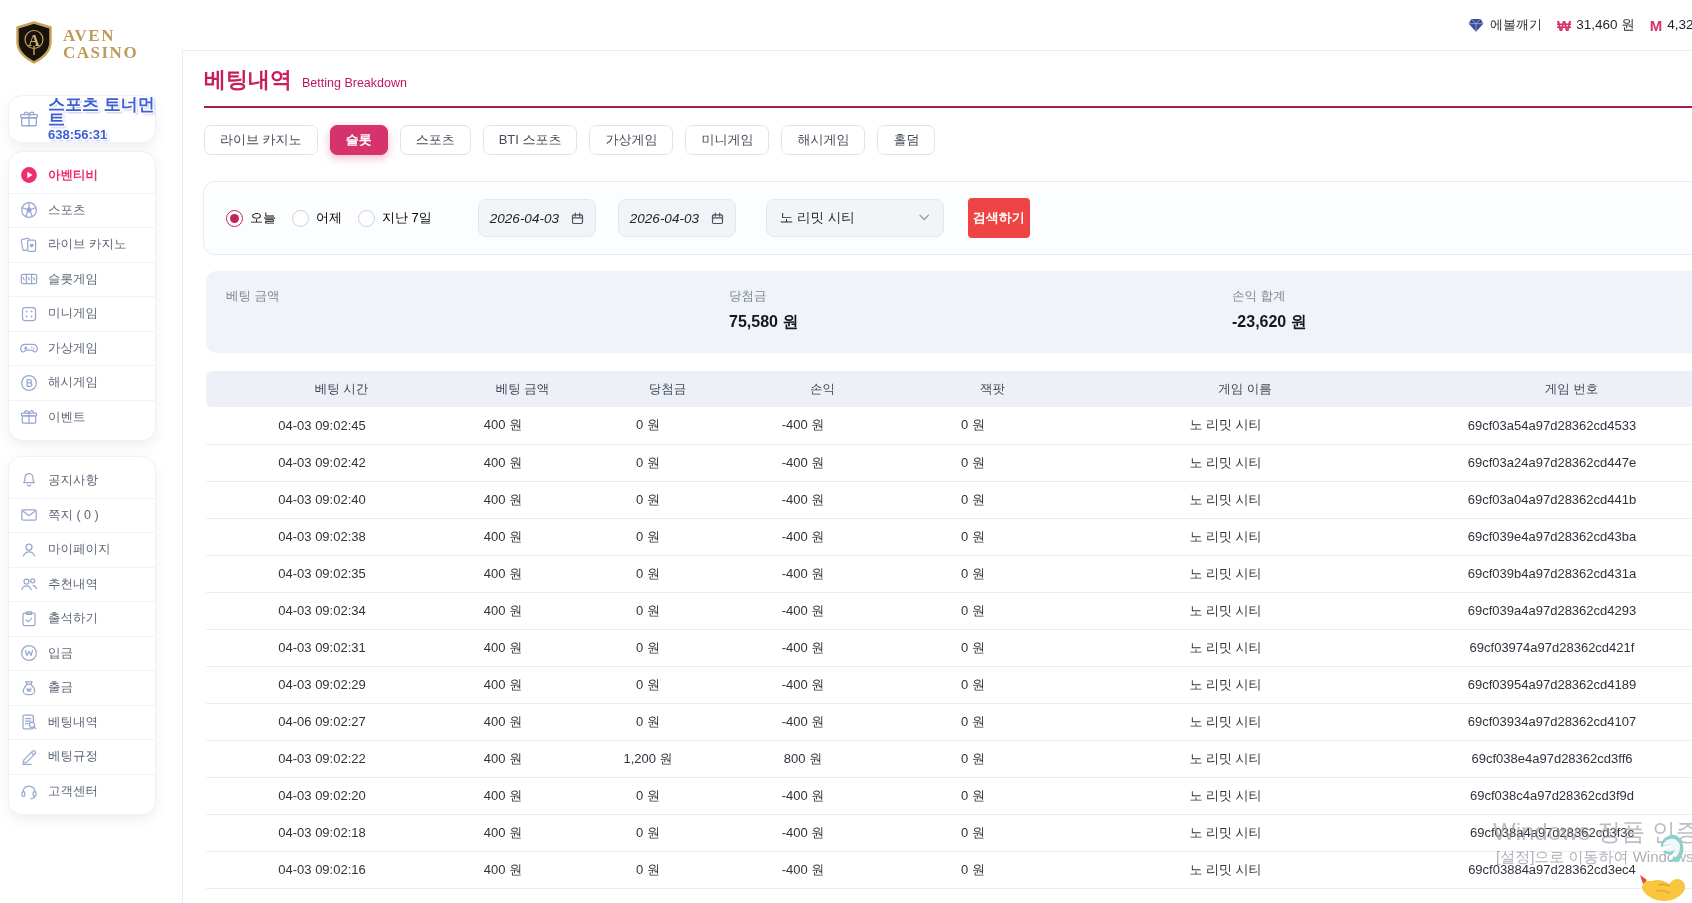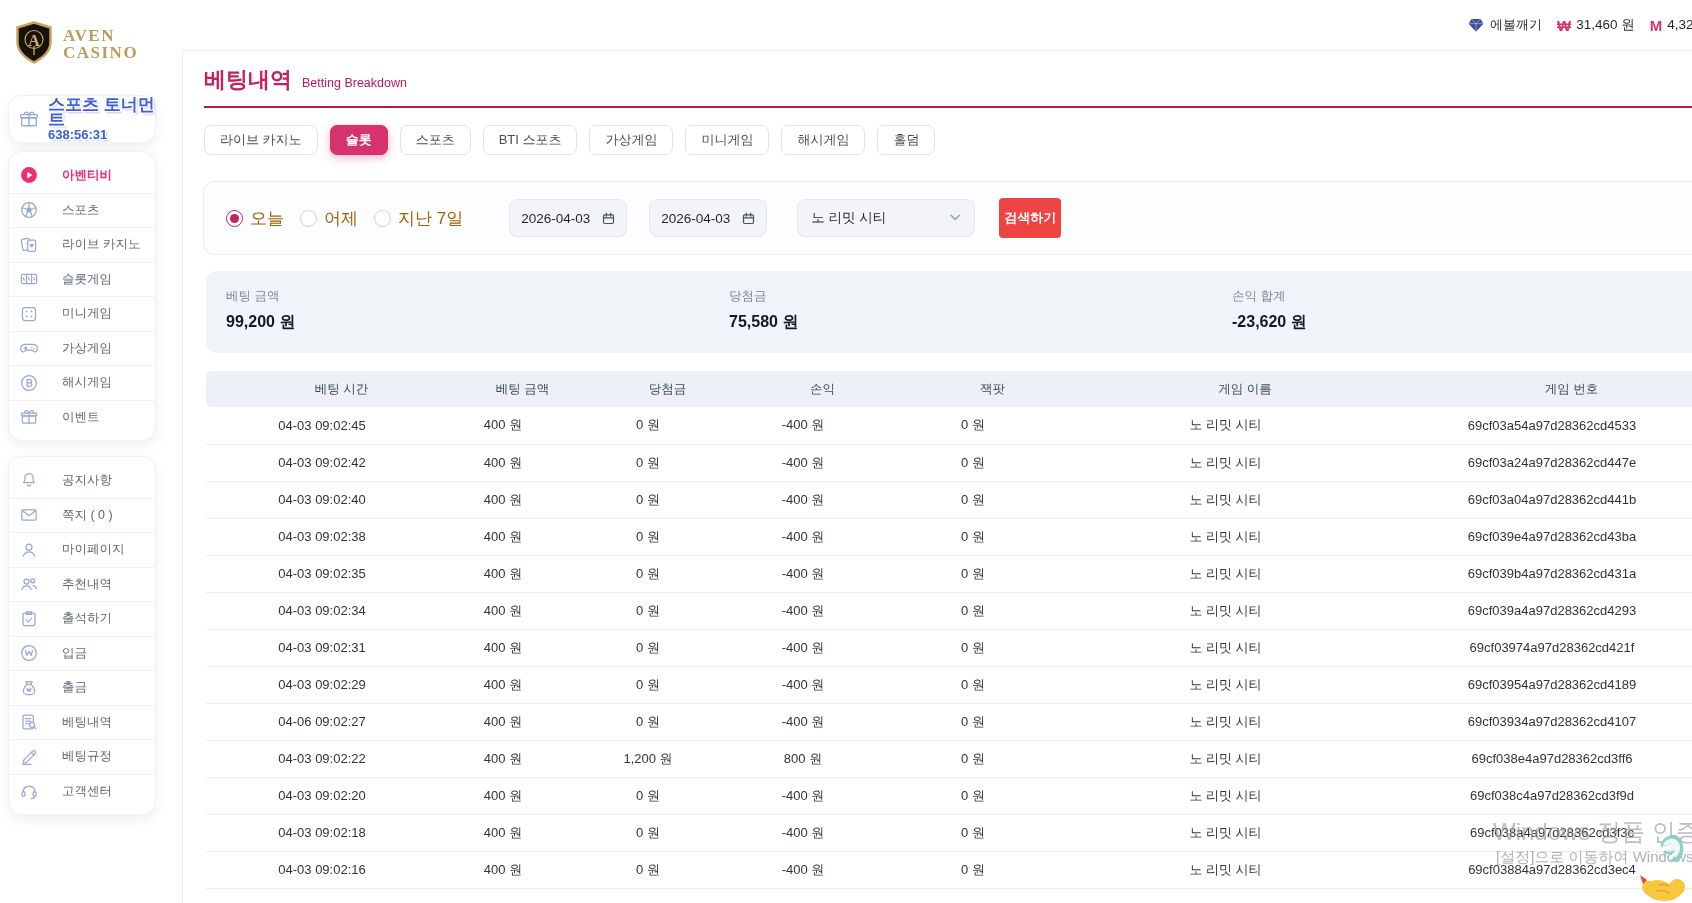--- a/index.html
+++ b/index.html
@@ -20,21 +20,21 @@
   .logo-text { margin-left:9px; font-family:"Liberation Serif","DejaVu Serif",serif; font-weight:bold; color:#bd9b58; font-size:17px; line-height:17px; letter-spacing:1.5px; }
   .card { background:#fff; border:1px solid #eef1f6; border-radius:14px; box-shadow:0 5px 12px rgba(140,150,170,.14); }
   .tour-card { margin-top:22px; height:48px; display:flex; align-items:center; padding-left:9px; }
   .tour-text { margin-left:8px; font-weight:bold; color:#3d5fd3; line-height:15px;
     text-shadow:-1px -1px 0 #fff,1px -1px 0 #fff,-1px 1px 0 #fff,1px 1px 0 #fff,2px 2px 2px rgba(60,80,180,.35); }
   .tour-title { font-size:17px; } .tour-timer { font-size:13px; }
   .menu-card { margin-top:8px; padding:6px 0; }
   .menu-card.second { margin-top:15px; }
   .mi { height:34.5px; display:flex; align-items:center; padding-left:10px; cursor:pointer; }
   .mi + .mi { border-top:1px solid #f0f2f7; }
-  .mi .lab { margin-left:23px; font-size:12.5px; color:#5c6674; }
+  .mi .lab { margin-left:9px; font-size:12.5px; color:#5c6674; }
   .mi.active .lab { color:#ee2e74; font-weight:bold; }
   .ic { width:20px; height:20px; display:inline-flex; }
   .ic svg { width:20px; height:20px; stroke:#9aa8d0; fill:none; stroke-width:1.5; stroke-linecap:round; stroke-linejoin:round; }
   
   .content { position:absolute; left:182px; top:50px; right:0; bottom:0; background:#fff;
     border-top:1px solid #e9edf3; border-left:1px solid #e9edf3; padding-left:21px; }
   .page-head { margin-top:14px; display:flex; align-items:baseline; }
   .page-title { font-size:22px; font-weight:800; color:#c81e5e; }
   .page-sub { margin-left:10px; font-size:12.5px; color:#be185d; }
   .rule { height:2px; background:#a81c55; margin-top:11px; }
@@ -42,23 +42,23 @@
   .tab { height:30px; padding:0 15px; display:flex; align-items:center; border:1px solid #dfe4ec; border-radius:7px; background:#fff; font-size:13px; color:#454c57; cursor:pointer; }
   .tab.active { background:#d6336c; border-color:#d6336c; color:#fff; font-weight:bold; box-shadow:0 3px 8px rgba(214,51,108,.35); }
   
   .filter-card { margin-top:26px; margin-left:-1px; height:74px; background:#fcfdfe;
     border:1px solid #e9edf3; border-right:none; border-radius:12px 0 0 12px;
     display:flex; align-items:center; padding-left:22px; }
   .rgroup { display:flex; align-items:center; margin-right:16px; cursor:pointer; }
   .radio { width:17px; height:17px; border-radius:50%; border:1.5px solid #c9d0da; background:#fff; position:relative; flex:0 0 auto; }
   .radio.sel { border-color:#c2255c; }
   .radio.sel::after { content:""; position:absolute; inset:3px; border-radius:50%; background:#c2255c; }
-  .rgroup .rlab { margin-left:7px; font-size:17px; color:#a16207; }
+  .rgroup .rlab { margin-left:7px; font-size:13px; color:#000000; }
   .dinput { width:118px; height:38px; background:#f2f4f8; border:1px solid #e3e7ee; border-radius:8px;
-    display:flex; align-items:center; justify-content:space-between; padding:0 11px; font-size:13.5px; color:#1f2329; cursor:pointer; }
+    display:flex; align-items:center; justify-content:space-between; padding:0 11px; font-size:13.5px; color:#1f2329; cursor:pointer;font-style:italic; }
   .dinput.first { margin-left:30px; } .dinput + .dinput { margin-left:22px; }
   .select { margin-left:30px; width:178px; height:38px; background:#f2f4f8; border:1px solid #e3e7ee; border-radius:8px;
     display:flex; align-items:center; justify-content:space-between; padding:0 13px; font-size:13.5px; color:#1f2329; cursor:pointer; }
   .search-btn { margin-left:24px; width:62px; height:40px; border:none; border-radius:4px; background:#ef4444; color:#fff; font-size:13px; font-weight:bold; cursor:pointer; font-family:inherit; }
   
   .summary { margin-top:16px; margin-left:2px; width:1600px; height:82px; background:#f0f3f8; border-radius:10px; display:flex; }
   .sum-item { width:503px; padding:17px 0 0 20px; }
   .sum-label { font-size:12.5px; color:#7e8796; }
   .sum-value { margin-top:7px; font-size:16px; font-weight:bold; color:#14181f; }
   
@@ -364,21 +364,20 @@
             <path d="M1 1.2l4.2 4.2L9.4 1.2"></path>
           </svg>
       </span>
     </div>
     <button class="search-btn">검색하기</button>
   </div>
 
   <div class="summary">
     <div class="sum-item">
       <div class="sum-label">베팅 금액</div>
-      <div class="sum-value">99,200 원</div>
     </div>
     <div class="sum-item">
       <div class="sum-label">당첨금</div>
       <div class="sum-value">75,580 원</div>
     </div>
     <div class="sum-item">
       <div class="sum-label">손익 합계</div>
       <div class="sum-value">-23,620 원</div>
     </div>
   </div>

